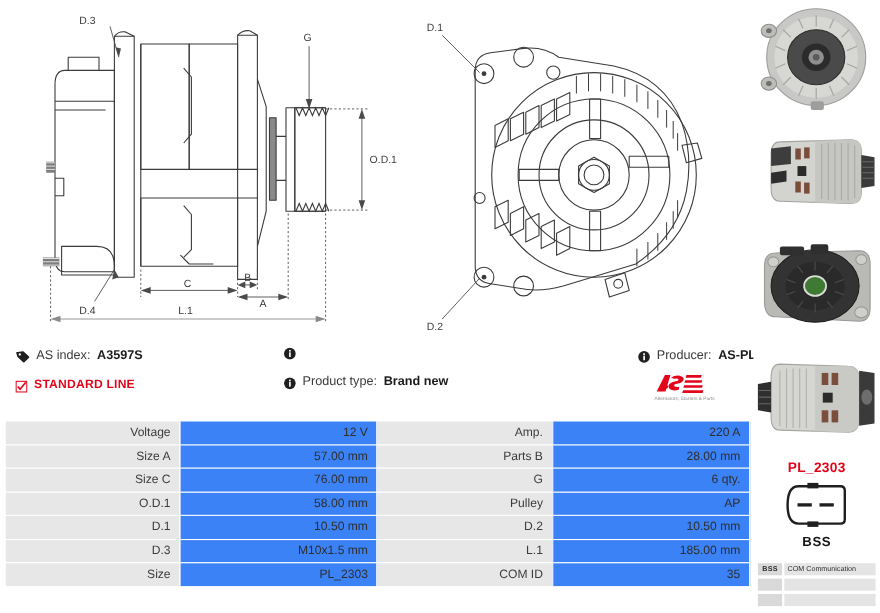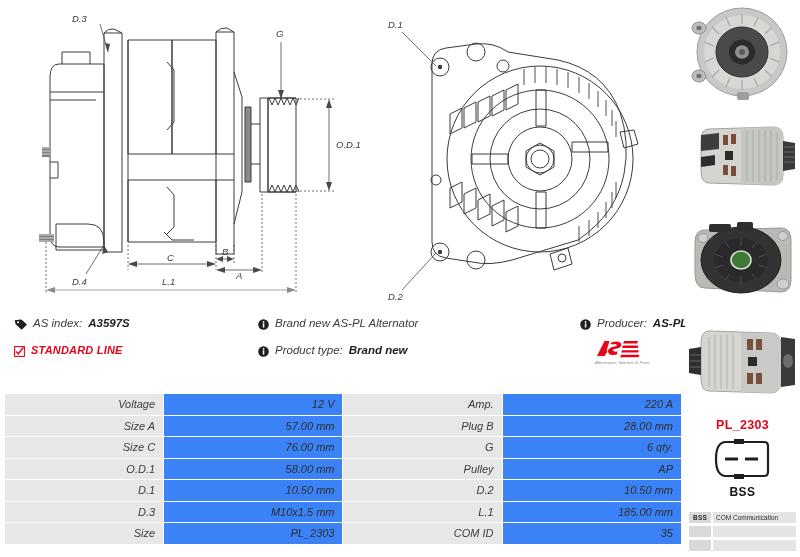--- a/index.html
+++ b/index.html
@@ -13,21 +13,21 @@
     overflow: hidden;
     position: relative;
   }
 
   
   .page { position: relative; width: 800px; height: 557px; }
 
   .left-col {
     position: absolute;
     left: 0; top: 0;
-    width: 685px; height: 501px; font-style: italic;
+    width: 685px; height: 501px;
   }
 
   .right-col {
     position: absolute;
     left: 685px; top: 0;
     width: 115px; height: 557px;
   }
 
   
   .drawings {
@@ -79,21 +79,21 @@
   .brand-logo {
     margin-top: 8px;
     margin-left: 14px;
     width: 56px;
   }
   .brand-logo svg { display:block; width: 56px; height: 28px; }
 
   
   .spec-table {
     position: absolute;
-    left: 4px; top: 393px;
+    left: 4px; top: 382px;
     width: 678px;
     border-collapse: collapse;
     font-size: 11px;
   }
   .spec-table td {
     height: 21.5px;
     padding: 0 8px;
     text-align: right;
     border: 1px solid #ffffff;
     white-space: nowrap;
@@ -379,21 +379,20 @@
 
       <div class="info-cell col-b">
         <div class="info-line">
           <span class="ico info-icon">
             <svg viewBox="0 0 11 11" xmlns="http://www.w3.org/2000/svg">
               <circle cx="5.5" cy="5.5" r="5.3" fill="#1f1f1f"></circle>
               <rect x="4.8" y="4.3" width="1.5" height="4.2" fill="#ffffff"></rect>
               <rect x="4.8" y="2.1" width="1.5" height="1.6" fill="#ffffff"></rect>
             </svg>
           </span>
-          <span class="info-label">Brand new AS-PL Alternator</span>
         </div>
         <div class="info-line">
           <span class="ico info-icon">
             <svg viewBox="0 0 11 11" xmlns="http://www.w3.org/2000/svg">
               <circle cx="5.5" cy="5.5" r="5.3" fill="#1f1f1f"></circle>
               <rect x="4.8" y="4.3" width="1.5" height="4.2" fill="#ffffff"></rect>
               <rect x="4.8" y="2.1" width="1.5" height="1.6" fill="#ffffff"></rect>
             </svg>
           </span>
           <span class="info-label">Product type:</span>
@@ -437,21 +436,21 @@
       <tbody>
         <tr>
           <td class="k">Voltage</td>
           <td class="v">12 V</td>
           <td class="k">Amp.</td>
           <td class="v">220 A</td>
         </tr>
         <tr>
           <td class="k">Size A</td>
           <td class="v">57.00 mm</td>
-          <td class="k">Plug B</td>
+          <td class="k">Parts B</td>
           <td class="v">28.00 mm</td>
         </tr>
         <tr>
           <td class="k">Size C</td>
           <td class="v">76.00 mm</td>
           <td class="k">G</td>
           <td class="v">6 qty.</td>
         </tr>
         <tr>
           <td class="k">O.D.1</td>

